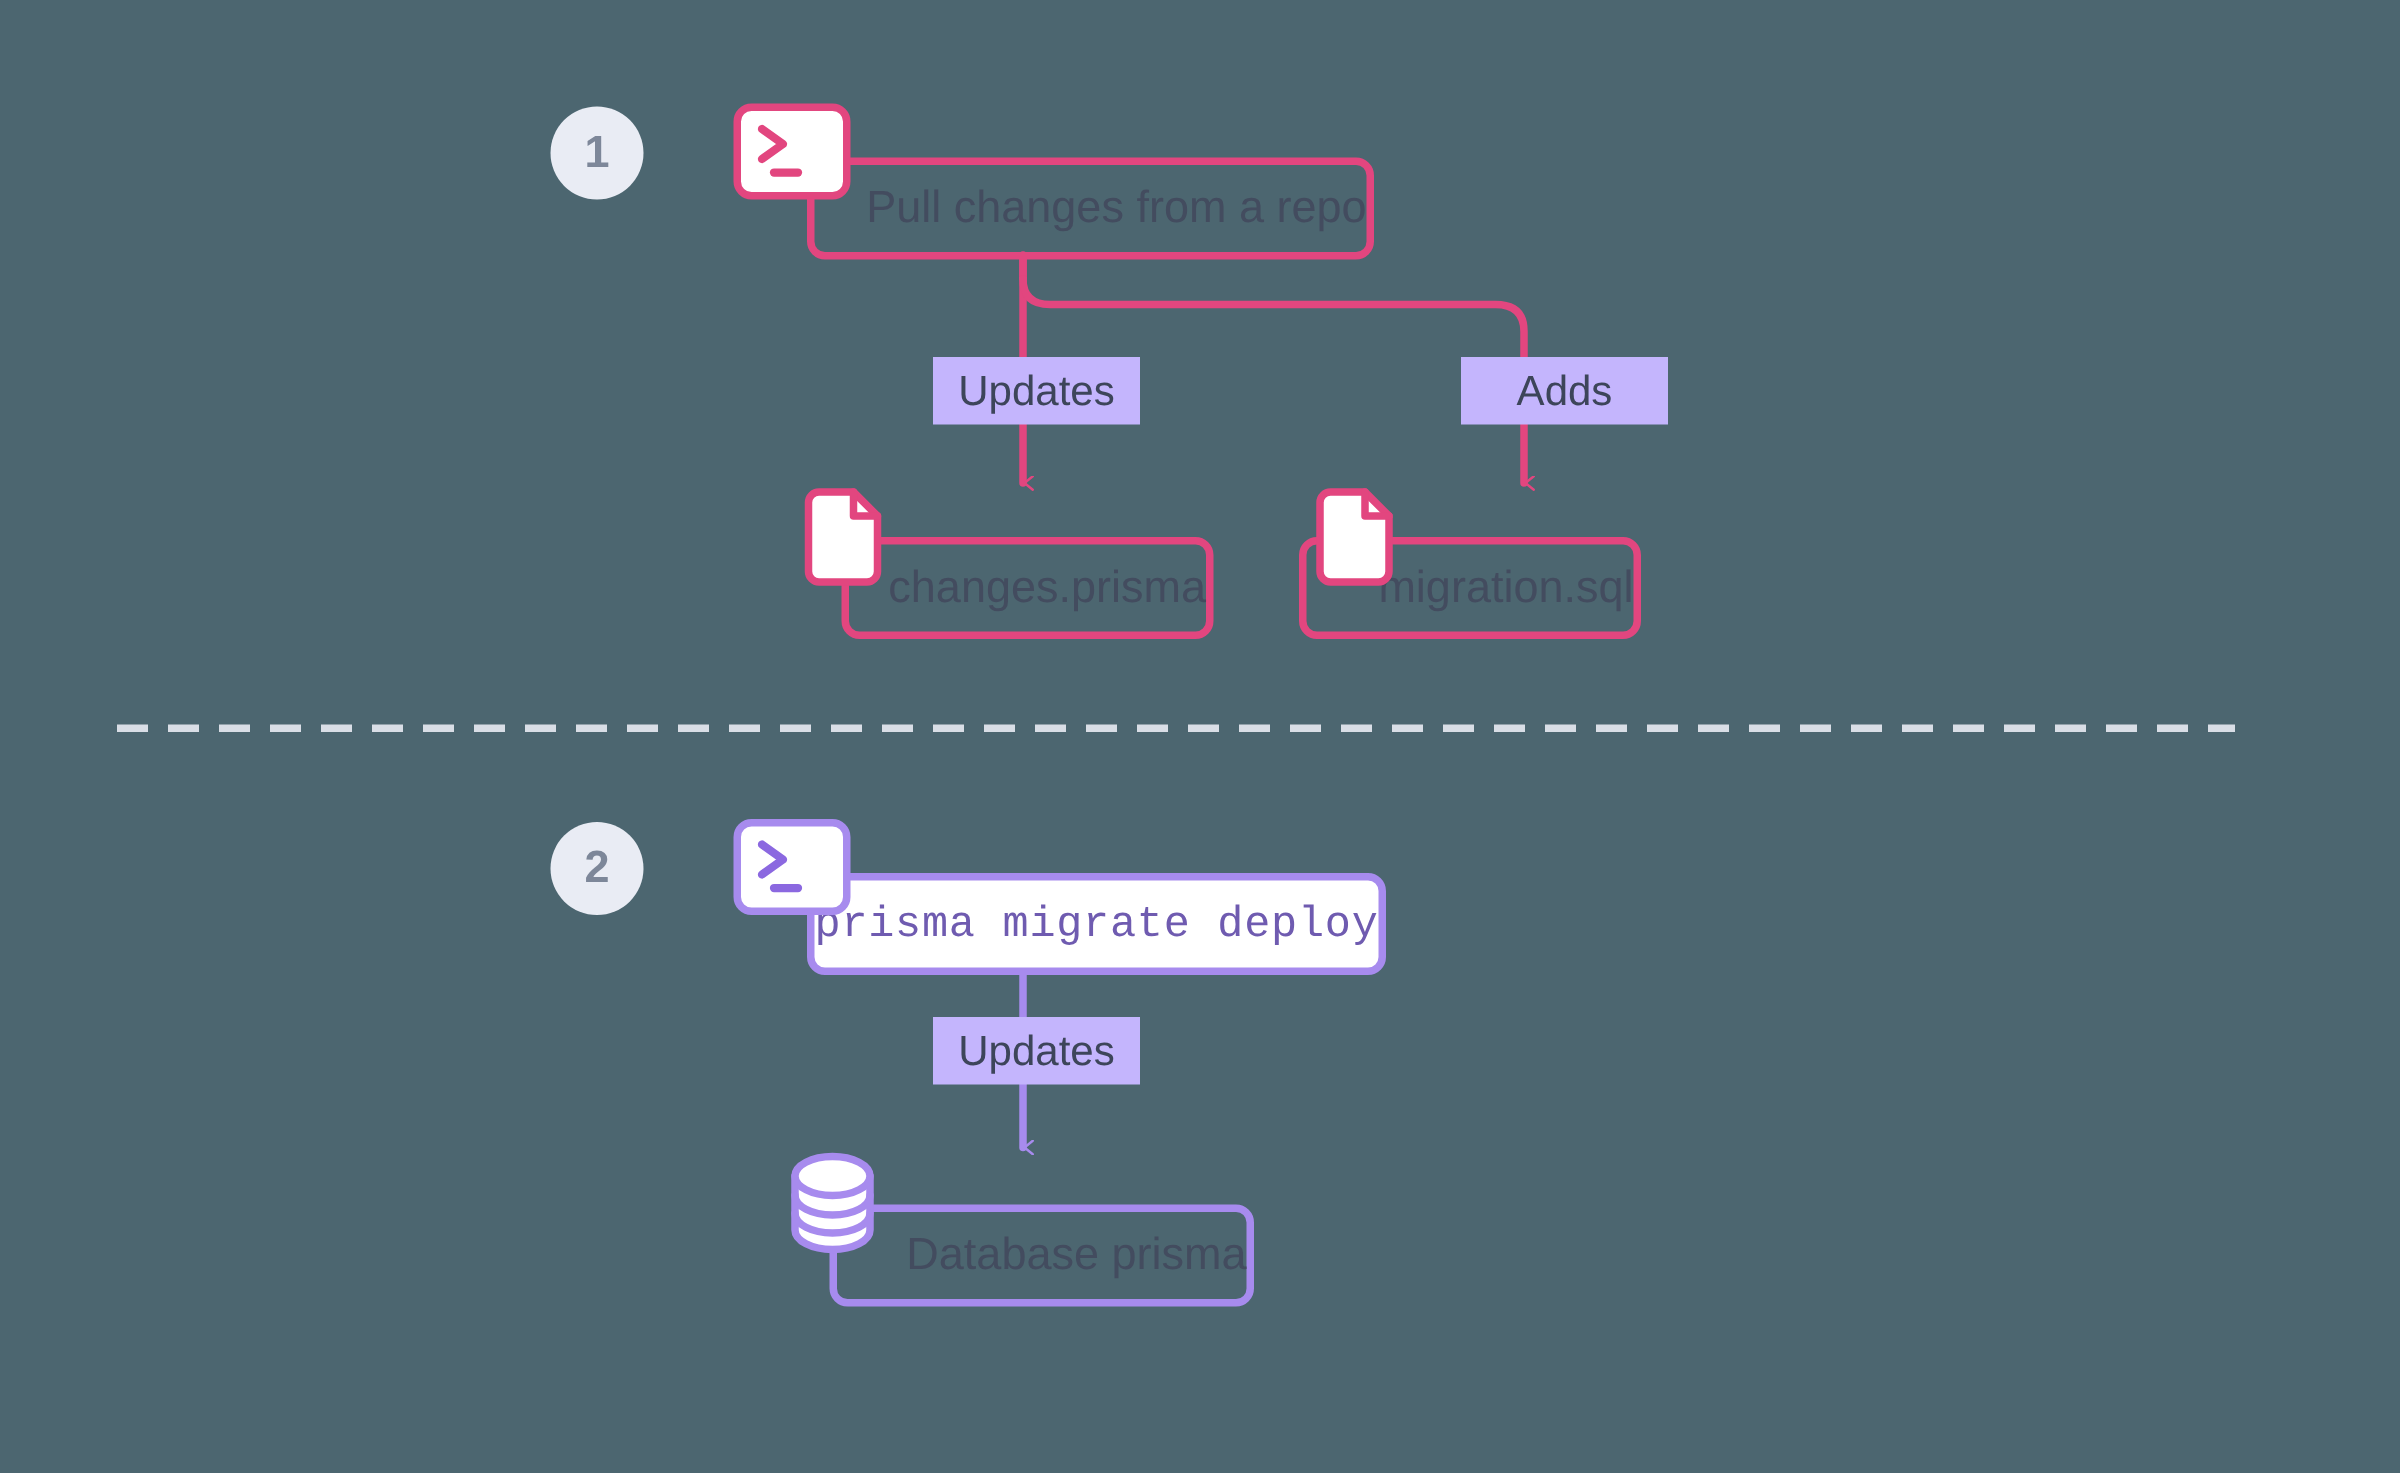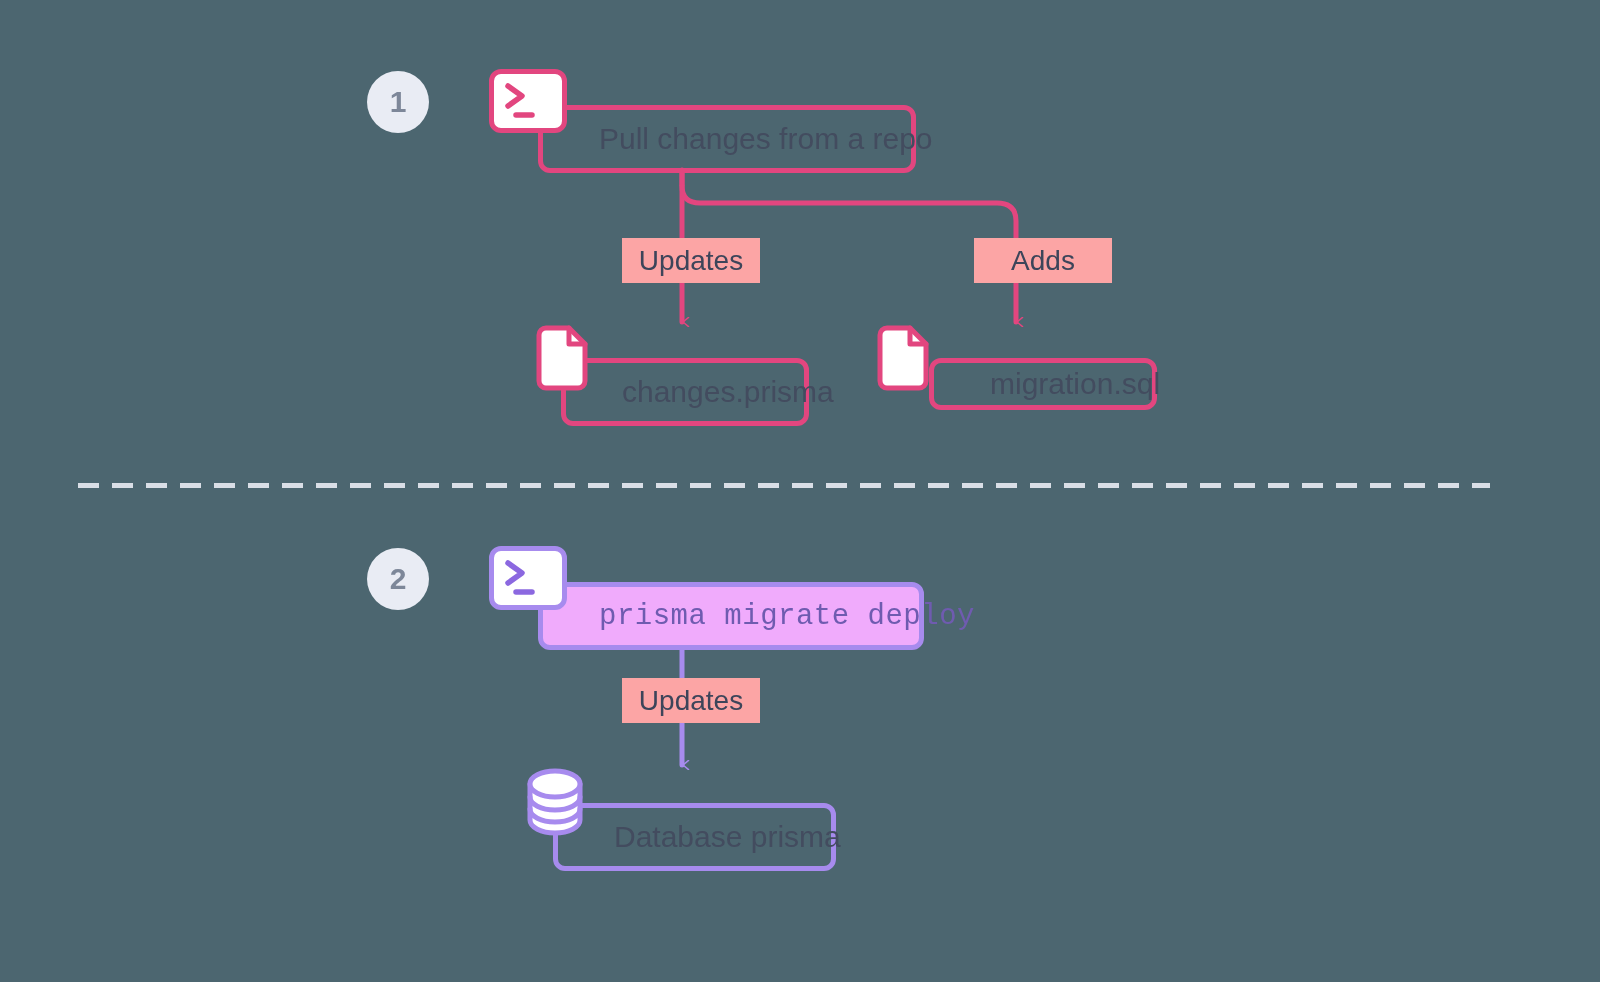--- a/index.html
+++ b/index.html
@@ -82,35 +82,36 @@
     position: absolute;
     box-sizing: border-box;
     border-radius: 12px;
     display: flex;
     align-items: center;
     padding-left: 56px;
     font-size: 30px;
     color: #434c5f;
     z-index: 3;
     white-space: nowrap;
+    justify-content: flex-end;
   }
   .pill.pink   { border: 5px solid #e2467f; }
   .pill.purple { border: 5px solid #a78bee; }
   .pill.filled {
-    background: #f0abfc;
+    background: #ffffff;
     font-family: "Liberation Mono", monospace;
     color: #6f5bb0;
     font-size: 29px;
     letter-spacing: 0.5px;
   }
 
   
   .edge-label {
     position: absolute;
-    background: #fca5a5;
+    background: #c4b5fd;
     color: #3d455a;
     font-size: 28px;
     display: flex;
     align-items: center;
     justify-content: center;
     z-index: 6;
     white-space: nowrap;
   }
 
   
@@ -184,21 +185,21 @@
     <span>changes.prisma</span>
   </div>
 
   <div class="file-icon" style="left:874px; top:322px;">
     <svg width="58" height="72" viewBox="0 0 58 72">
       <path d="M6,13 a7,7 0 0 1 7,-7 L36,6 L52,22 L52,59 a7,7 0 0 1 -7,7 L13,66 a7,7 0 0 1 -7,-7 Z" fill="#ffffff" stroke="#e2467f" stroke-width="5" stroke-linejoin="round"></path>
       <path d="M36,6 L36,22 L52,22" fill="none" stroke="#e2467f" stroke-width="5" stroke-linejoin="round" stroke-linecap="round"></path>
     </svg>
   </div>
 
-  <div class="pill pink" style="left:929px; top:358px; width:228px; height:52px;">
+  <div class="pill pink" style="left:866px; top:358px; width:228px; height:68px;">
     <span>migration.sql</span>
   </div>
 
   <div class="divider" style="left:78px; top:483px; width:1412px;"></div>
 
   <div class="badge" style="left:367px; top:548px;">
     <span>2</span>
   </div>
 
   <div class="term-icon purple" style="left:489px; top:546px;">

